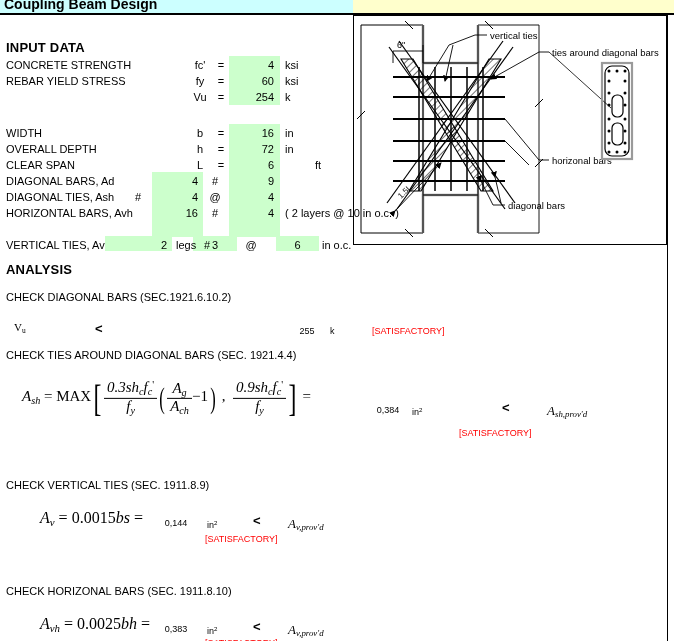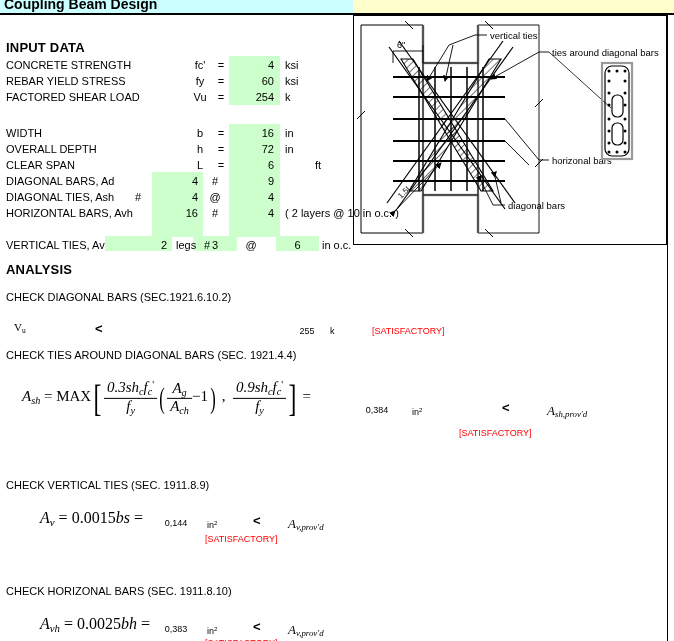--- a/index.html
+++ b/index.html
@@ -71,21 +71,20 @@
   <div class="t c" style="left:213px;top:58px;width:16px;">=</div>
   <div class="t r" style="left:229px;top:58px;width:45px;">4</div>
   <div class="t" style="left:285px;top:58px;">ksi</div>
 
   <div class="t" style="left:6px;top:74px;">REBAR YIELD STRESS</div>
   <div class="t c" style="left:185px;top:74px;width:30px;">fy</div>
   <div class="t c" style="left:213px;top:74px;width:16px;">=</div>
   <div class="t r" style="left:229px;top:74px;width:45px;">60</div>
   <div class="t" style="left:285px;top:74px;">ksi</div>
 
-  <div class="t" style="left:6px;top:90px;">FACTORED SHEAR LOAD</div>
   <div class="t c" style="left:185px;top:90px;width:30px;">Vu</div>
   <div class="t c" style="left:213px;top:90px;width:16px;">=</div>
   <div class="t r" style="left:229px;top:90px;width:45px;">254</div>
   <div class="t" style="left:285px;top:90px;">k</div>
 
   <div class="grn" style="left:229px;top:124px;width:51px;height:113px;"></div>
 
   <div class="grn" style="left:152px;top:172px;width:51px;height:65px;"></div>
 
   <div class="grn" style="left:105px;top:236px;width:67px;height:15px;"></div>
@@ -147,21 +146,21 @@
 
   <div class="t c sm" style="left:290px;top:324px;width:34px;">255</div>
   <div class="t sm" style="left:330px;top:324px;">k</div>
   <div class="t red sm" style="left:372px;top:324px;">[SATISFACTORY]</div>
 
   <div class="t" style="left:6px;top:348px;">CHECK TIES AROUND DIAGONAL BARS (SEC. 1921.4.4)</div>
 
   <div class="mf" style="left:22px;top:398px;font-size:15px;transform:translateY(-50%);">
     <span>A</span><sub>sh</sub> <span class="up">=</span> <span class="up">MAX</span><span class="brk">[</span><span class="frac"><span class="n">0.3<span>sh</span><sub>c</sub><span>f</span><sub>c</sub><sup class="up">'</sup></span><span class="d"><span>f</span><sub>y</sub></span></span><span class="pren">(</span><span class="frac"><span class="n"><span>A</span><sub>g</sub></span><span class="d"><span>A</span><sub>ch</sub></span></span><span class="up">−1</span><span class="pren">)</span> <span class="up">,</span> &nbsp;<span class="frac"><span class="n">0.9<span>sh</span><sub>c</sub><span>f</span><sub>c</sub><sup class="up">'</sup></span><span class="d"><span>f</span><sub>y</sub></span></span><span class="brk">]</span> <span class="up">=</span>
   </div>
-  <div class="t c sm" style="left:356px;top:403px;width:42px;">0,384</div>
+  <div class="t c sm" style="left:367px;top:403px;width:42px;">0,384</div>
   <div class="t sm" style="left:412px;top:403px;"><span>in</span><sup>2</sup></div>
   <div class="t b" style="left:502px;top:401px;font-size:13px;">&lt;</div>
   <div class="mf" style="left:547px;top:404px;font-size:13px;"><span>A</span><sub>sh,prov'd</sub></div>
   <div class="t red sm" style="left:459px;top:426px;">[SATISFACTORY]</div>
 
   <div class="t" style="left:6px;top:478px;">CHECK VERTICAL TIES (SEC. 1911.8.9)</div>
 
   <div class="mf" style="left:40px;top:510px;font-size:16px;">
     <span>A</span><sub>v</sub> <span class="up">= 0.0015</span><span>bs</span> <span class="up">=</span>
   </div>

